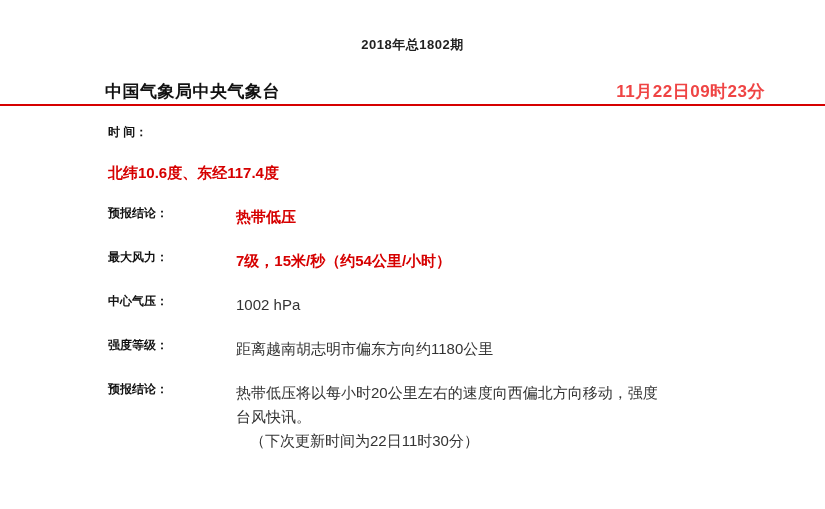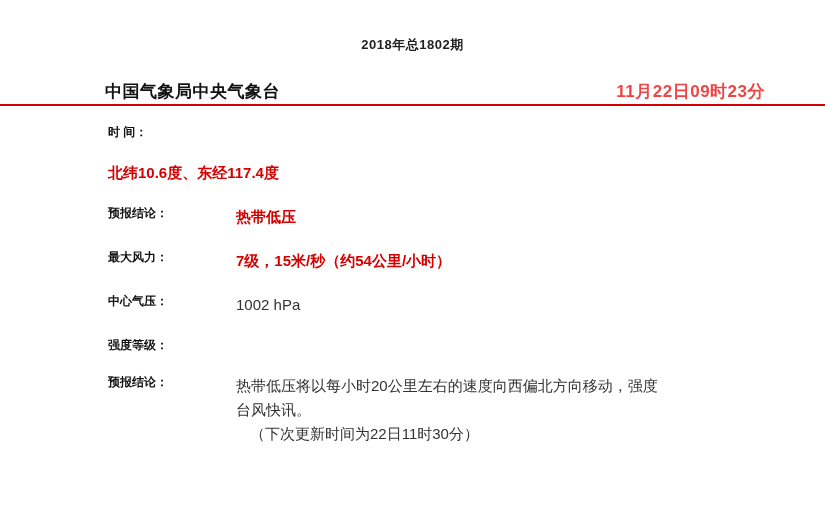--- a/index.html
+++ b/index.html
@@ -126,20 +126,21 @@
       <span class="field-value red">7级，15米/秒（约54公里/小时）</span>
     </div>
 
     <div class="field-row">
       <span class="field-label">中心气压：</span>
       <span class="field-value">1002 hPa</span>
     </div>
 
     <div class="field-row">
       <span class="field-label">强度等级：</span>
+      <span class="field-value">距离越南胡志明市偏东方向约1180公里</span>
     </div>
 
     <div class="field-row">
       <span class="field-label">预报结论：</span>
       <span class="field-value">
         <span class="value-line">热带低压将以每小时20公里左右的速度向西偏北方向移动，强度</span>
         <span class="value-line">台风快讯。</span>
         <span class="value-line indent">（下次更新时间为22日11时30分）</span>
       </span>
     </div>

